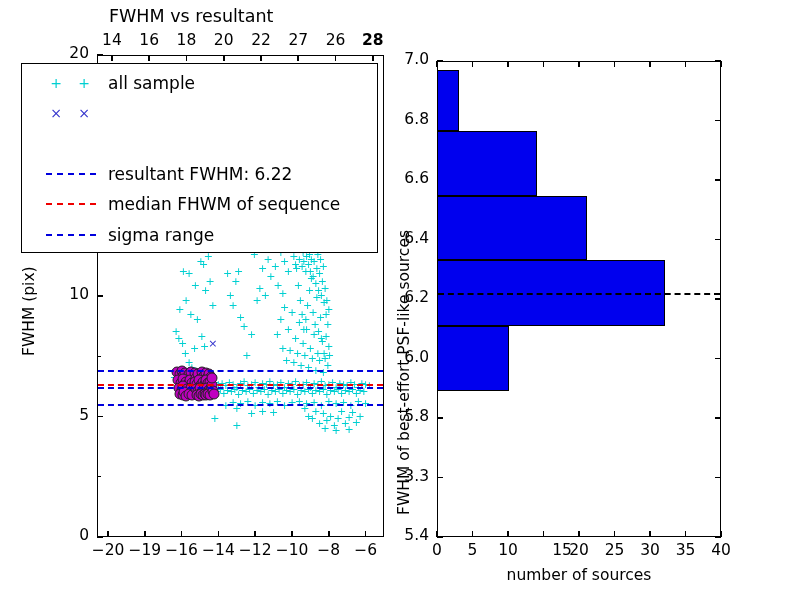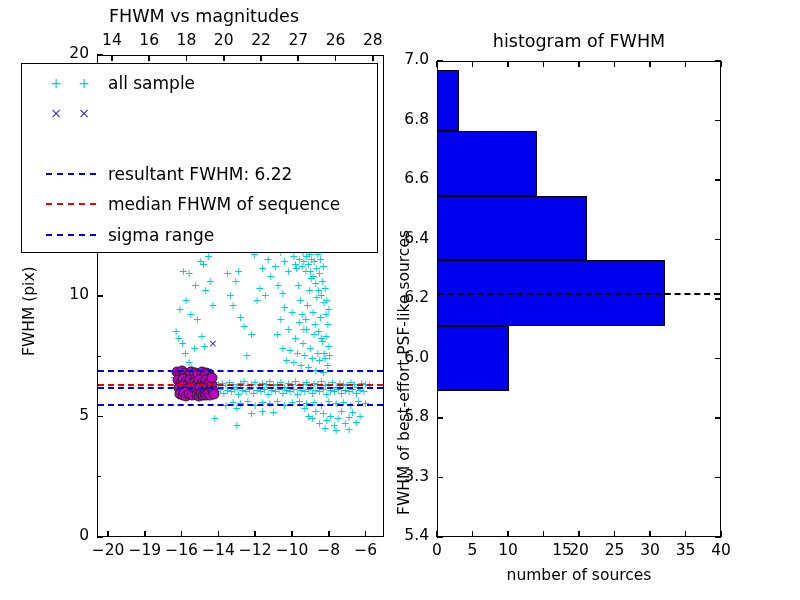--- a/index.html
+++ b/index.html
@@ -41,21 +41,21 @@
   .leg-text{position:absolute;left:86px;top:50%;transform:translateY(-50%);
             font-size:17px;white-space:nowrap;color:#000;}
   .leg-mk{position:absolute;top:50%;transform:translate(-50%,-50%);font-size:14px;line-height:1;}
   .leg-line{position:absolute;top:50%;height:0;width:22px;transform:translateY(-50%);}
 </style>
 </head>
 <body>
 
 <div id="root">
 
-  <div class="title" id="lp-title" style="left: 109px; top: 8px;">FHWM vs magnitudes</div>
+  <div class="title" id="lp-title" style="left: 109px; top: 8px;">FWHM vs resultant</div>
 
   <div class="axis-frame" id="lp-frame" style="left: 97px; top: 55px; width: 287px; height: 482px;"></div>
   <div id="lp-ticks">
       <div class="tick" style="left: 107.238px; top: 531px; width: 1.6px; height: 6px;"></div>
       <div class="ticklbl" style="left: 108.038px; top: 543px; transform: translateX(-50%);">−20</div>
       <div class="tick" style="left: 144.033px; top: 531px; width: 1.6px; height: 6px;"></div>
       <div class="ticklbl" style="left: 144.833px; top: 543px; transform: translateX(-50%);">−19</div>
       <div class="tick" style="left: 180.828px; top: 531px; width: 1.6px; height: 6px;"></div>
       <div class="ticklbl" style="left: 181.628px; top: 543px; transform: translateX(-50%);">−16</div>
       <div class="tick" style="left: 217.623px; top: 531px; width: 1.6px; height: 6px;"></div>
@@ -76,21 +76,21 @@
       <div class="ticklbl" style="left: 186.455px; top: 33px; transform: translateX(-50%);">18</div>
       <div class="tick" style="left: 222.927px; top: 55px; width: 1.6px; height: 6px;"></div>
       <div class="ticklbl" style="left: 223.727px; top: 33px; transform: translateX(-50%);">20</div>
       <div class="tick" style="left: 260.2px; top: 55px; width: 1.6px; height: 6px;"></div>
       <div class="ticklbl" style="left: 261px; top: 33px; transform: translateX(-50%);">22</div>
       <div class="tick" style="left: 297.473px; top: 55px; width: 1.6px; height: 6px;"></div>
       <div class="ticklbl" style="left: 298.273px; top: 33px; transform: translateX(-50%);">27</div>
       <div class="tick" style="left: 334.745px; top: 55px; width: 1.6px; height: 6px;"></div>
       <div class="ticklbl" style="left: 335.545px; top: 33px; transform: translateX(-50%);">26</div>
       <div class="tick" style="left: 372.018px; top: 55px; width: 1.6px; height: 6px;"></div>
-      <div class="ticklbl" style="left: 372.818px; top: 33px; transform: translateX(-50%);">28</div>
+      <div class="ticklbl" style="left: 372.818px; top: 33px; transform: translateX(-50%); font-weight: bold;">28</div>
       <div class="tick" style="left: 97px; top: 536.2px; width: 6px; height: 1.6px;"></div>
       <div class="ticklbl" style="left: 89px; top: 528px; transform: translateX(-100%);">0</div>
       <div class="tick" style="left: 97px; top: 415.7px; width: 6px; height: 1.6px;"></div>
       <div class="ticklbl" style="left: 89px; top: 407.5px; transform: translateX(-100%);">5</div>
       <div class="tick" style="left: 97px; top: 295.2px; width: 6px; height: 1.6px;"></div>
       <div class="ticklbl" style="left: 89px; top: 287px; transform: translateX(-100%);">10</div>
       <div class="tick" style="left: 97px; top: 54.2px; width: 6px; height: 1.6px;"></div>
       <div class="ticklbl" style="left: 89px; top: 46px; transform: translateX(-100%);">20</div>
       <div class="tick" style="left: 97px; top: 476.15px; width: 4px; height: 1.2px;"></div>
       <div class="tick" style="left: 97px; top: 415.9px; width: 4px; height: 1.2px;"></div>
@@ -467,21 +467,20 @@
       <div class="leg-row" style="top: 155.667px; height: 30.3333px;">
         <span class="leg-line" style="left: 24px; width: 50px; border-top: 2.4px dashed rgb(0, 0, 221);"></span>
         <span class="leg-text">sigma range</span>
       </div>
       <div class="leg-row" style="top: 125.333px; height: 30.3333px;">
         <span class="leg-line" style="left: 24px; width: 50px; border-top: 2.4px dashed rgb(238, 0, 0);"></span>
         <span class="leg-text">median FHWM of sequence</span>
       </div>
     </div>
 
-  <div class="title" id="hp-title" style="left: 579px; top: 33px; transform: translateX(-50%);">histogram of FWHM</div>
 
   <div class="axis-frame" id="hp-frame" style="left: 437px; top: 61px; width: 284px; height: 476px;"></div>
   <div id="hp-ticks">
       <div class="tick" style="left: 436.2px; top: 531px; width: 1.6px; height: 6px;"></div>
       <div class="ticklbl" style="left: 437px; top: 543px; transform: translateX(-50%);">0</div>
       <div class="tick" style="left: 471.7px; top: 531px; width: 1.6px; height: 6px;"></div>
       <div class="ticklbl" style="left: 472.5px; top: 543px; transform: translateX(-50%);">5</div>
       <div class="tick" style="left: 507.2px; top: 531px; width: 1.6px; height: 6px;"></div>
       <div class="ticklbl" style="left: 508px; top: 543px; transform: translateX(-50%);">10</div>
       <div class="tick" style="left: 542.7px; top: 531px; width: 1.6px; height: 6px;"></div>

